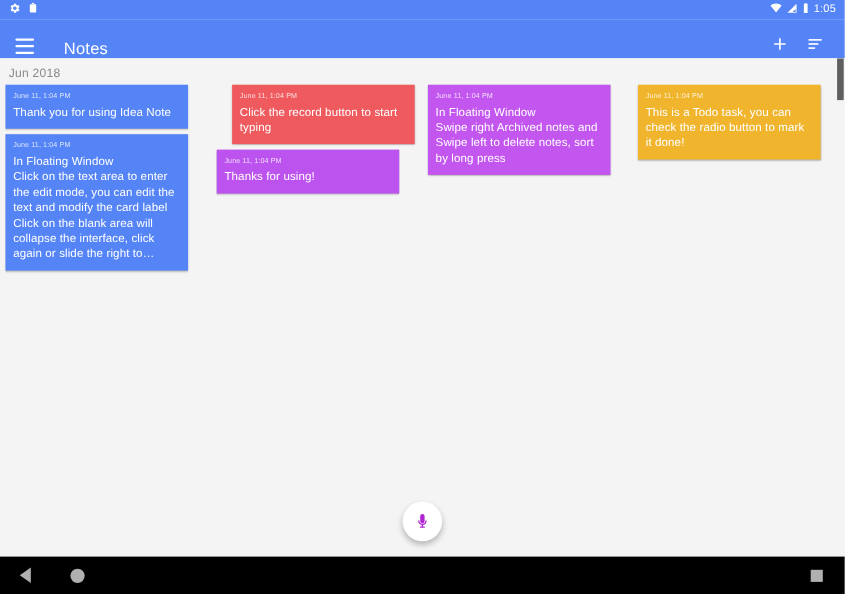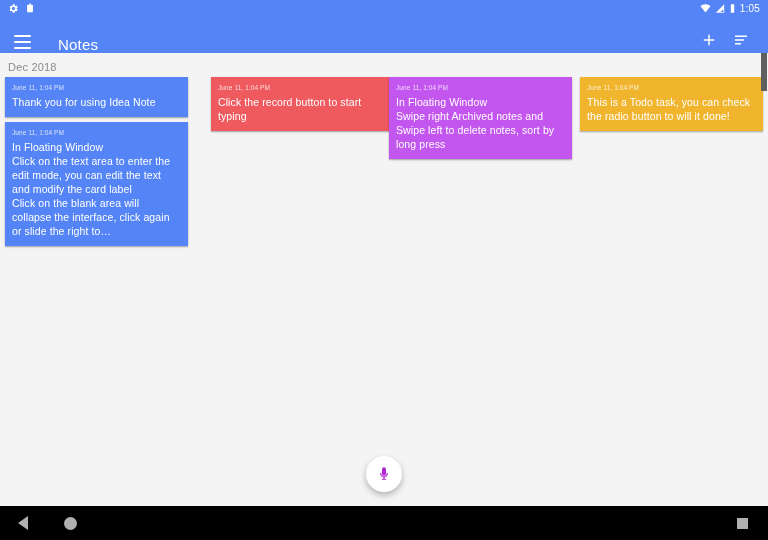--- a/index.html
+++ b/index.html
@@ -123,21 +123,21 @@
     position: absolute;
     width: 185px;
     top: 0;
   }
   .col-0 { left: 5px; }
   .col-1 { left: 197px; }
   .col-2 { left: 389px; }
   .col-3 { left: 580px; }
 
   .note-card {
-    width: 183px;
+    width: 166px;
     box-sizing: border-box;
     padding: 6px 7px 8px 7px;
     margin-bottom: 5px;
     box-shadow: 0 1px 2px rgba(0,0,0,0.22), 0 1px 1px rgba(0,0,0,0.12);
     cursor: pointer;
     overflow: hidden;
   }
   .note-time {
     font-size: 6.5px;
     line-height: 9px;
@@ -276,21 +276,21 @@
       <svg width="18" height="18" viewBox="0 0 24 24">
         <rect x="4" y="6" width="16" height="2" fill="#ffffff"></rect>
         <rect x="4" y="11" width="12" height="2" fill="#ffffff"></rect>
         <rect x="4" y="16" width="8" height="2" fill="#ffffff"></rect>
       </svg>
     </div>
   </div>
 
   <div class="content" style="background: rgb(244, 244, 244);">
 
-    <div class="month-header">Dec 2018</div>
+    <div class="month-header">Jun 2018</div>
 
     <div class="board">
 
       <div class="column col-0">
         <div class="note-card" style="background: rgb(84, 132, 245);">
           <div class="note-time">June 11, 1:04 PM</div>
           <div class="note-body">Thank you for using Idea Note</div>
         </div>
         <div class="note-card" style="background: rgb(84, 132, 245);">
           <div class="note-time">June 11, 1:04 PM</div>
@@ -298,34 +298,38 @@
 Click on the text area to enter the edit mode, you can edit the text and modify the card label
 Click on the blank area will collapse the interface, click again or slide the right to…</div>
         </div>
       </div>
 
       <div class="column col-1">
         <div class="note-card" style="background: rgb(239, 90, 95); margin-left: 14px;">
           <div class="note-time">June 11, 1:04 PM</div>
           <div class="note-body">Click the record button to start typing</div>
         </div>
+        <div class="note-card" style="background: rgb(188, 83, 238);">
+          <div class="note-time">June 11, 1:04 PM</div>
+          <div class="note-body">Thanks for using!</div>
+        </div>
       </div>
 
       <div class="column col-2">
         <div class="note-card" style="background: rgb(195, 86, 239);">
           <div class="note-time">June 11, 1:04 PM</div>
           <div class="note-body">In Floating Window
 Swipe right Archived notes and Swipe left to delete notes, sort by long press</div>
         </div>
       </div>
 
       <div class="column col-3">
         <div class="note-card" style="background: rgb(240, 181, 45);">
           <div class="note-time">June 11, 1:04 PM</div>
-          <div class="note-body">This is a Todo task, you can check the radio button to will it done!</div>
+          <div class="note-body">This is a Todo task, you can check the radio button to mark it done!</div>
         </div>
       </div>
 
     </div>
 
     <div class="scrollbar-track">
       <div class="scrollbar-thumb" style="background: rgb(95, 95, 95); top: 0px; height: 38px;"></div>
     </div>
   </div>
 

